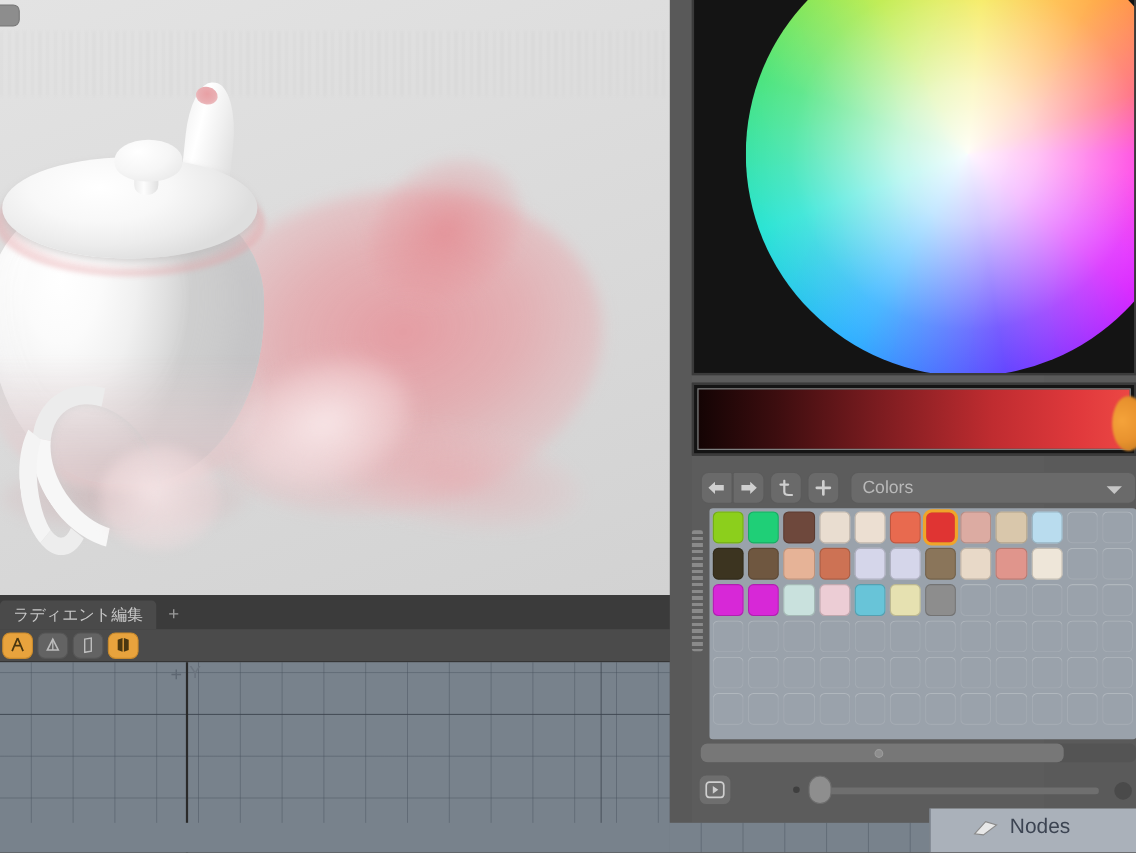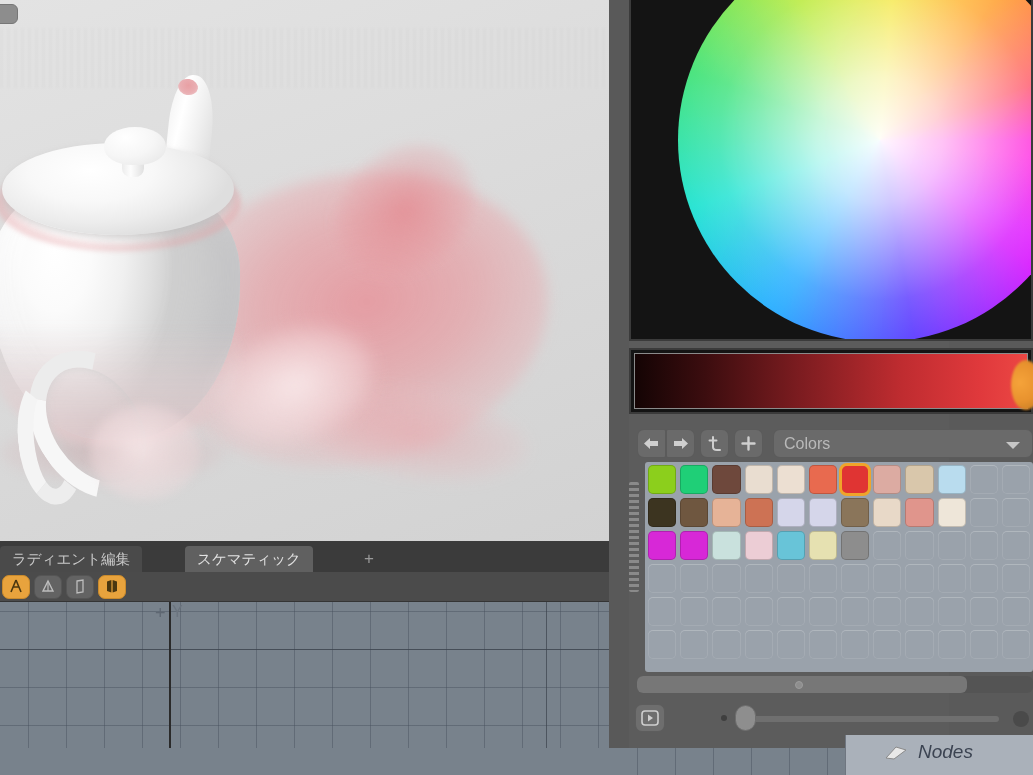--- a/index.html
+++ b/index.html
@@ -154,21 +154,20 @@
   #schematic-panel {
     position: absolute; left: 0; top: 541px;
     width: 609px; height: 234px;
     background: #3a3a3a;
   }
   #schematic-tabbar {
     position: relative; height: 31px;
     background: #3b3b3b;
     display: flex; align-items: flex-end;
     padding-left: 0px;
-    gap: 40px;
   }
   .sch-tab {
     height: 26px; padding: 0 12px;
     display: flex; align-items: center;
     font-size: 14.5px; color: #c9c9c9;
     background: #4a4a4a;
     border-radius: 4px 4px 0 0;
     margin-right: 3px;
     white-space: nowrap;
   }
@@ -403,21 +402,20 @@
     position: absolute; right: 4px; top: 7px;
     width: 16px; height: 16px; border-radius: 50%; background: #4a4a4a;
   }
 
   
   #nodes-peek {
     position: absolute; left: 845px; top: 735px;
     width: 188px; height: 40px;
     background: #aab1ba;
     border-left: 1px solid #6f7680;
-    font-style: italic;
   }
   #nodes-peek-label {
     position: absolute; left: 72px; top: 6px;
     font-size: 19px; color: #3c4452;
   }
   #nodes-peek-icon {
     position: absolute; left: 38px; top: 10px;
     width: 24px; height: 16px;
   }
   #bottom-strip {
@@ -464,21 +462,20 @@
 
       <div class="caustic" id="caustic-bright"></div>
     </div>
     <div id="render-corner-btn"></div>
   </div>
 
   <div id="schematic-panel">
 
     <div id="schematic-tabbar">
       <div class="sch-tab">ラディエント編集</div>
-      <div class="sch-tab active">スケマティック</div>
       <div id="sch-tab-add">+</div>
     </div>
 
     <div id="schematic-toolrow">
       <div class="sch-icon-btn on">
         <svg width="16" height="15" viewBox="0 0 16 15">
             <path d="M8 1 L3 13 M8 1 L13 13 M4.5 8 L11.5 8" stroke="#4a3710" stroke-width="1.6" fill="none"></path>
           </svg>
       </div>
       <div class="sch-icon-btn">

